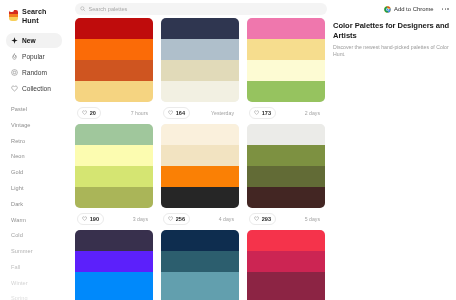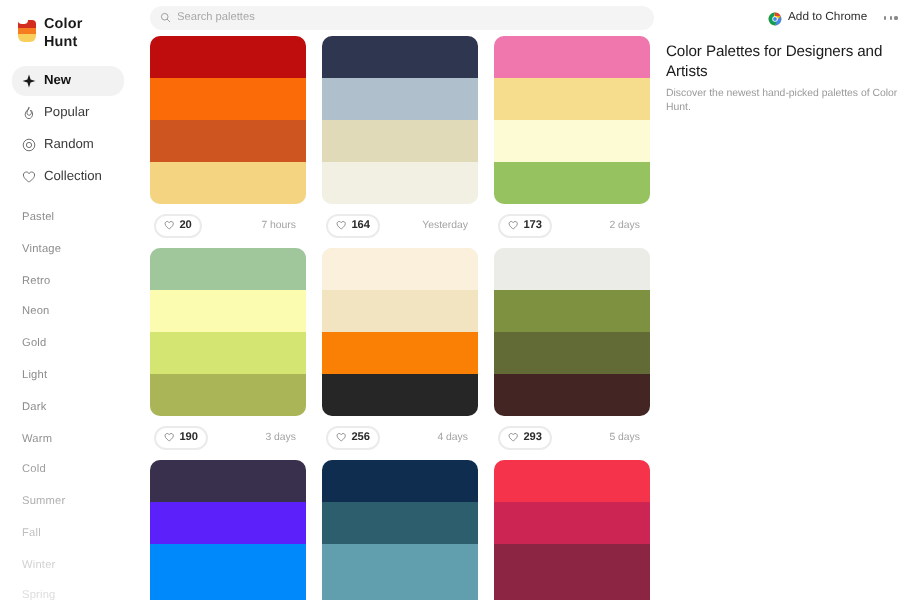--- a/index.html
+++ b/index.html
@@ -103,21 +103,21 @@
     background:#ffffff; border:0.6px solid #ebebeb; border-radius:6px;
     padding:1.6px 4px; cursor:pointer;
   }
   .likes svg { width:5.2px; height:5.2px; display:block; }
   .likes-count { font-size:5.6px; font-weight:700; color:#2b2b2b; }
   .time { font-size:5.2px; color:#a3a3a3; padding-right:3px; }
 
   
   .aside { flex:1 1 auto; padding-top:3px; min-width:0; }
   .aside-title {
-    font-size:7.6px; line-height:9.6px; font-weight:400; color:#1a1a1a;
+    font-size:7.6px; line-height:9.6px; font-weight:700; color:#1a1a1a;
     letter-spacing:-.05px;
   }
   .aside-sub {
     margin-top:4px;
     font-size:5.2px; line-height:6.6px; color:#9a9a9a;
   }
 </style>
 </head>
 <body>
 
@@ -125,21 +125,21 @@
 
   <aside class="sidebar">
 
     <div class="brand">
       <span class="brand-mark">
         <i class="bm1"></i>
           <i class="bm2"></i>
           <i class="bm3"></i>
         <i class="bm-notch"></i>
       </span>
-      <span class="brand-text">Color Hunt</span>
+      <span class="brand-text">Search Hunt</span>
     </div>
 
     <nav class="nav">
 
       <div class="nav-item active">
         <span class="nav-icon">
           <svg viewBox="0 0 14 14">
               <path d="M7 0.6 L8.6 5.4 L13.4 7 L8.6 8.6 L7 13.4 L5.4 8.6 L0.6 7 L5.4 5.4 Z" fill="#1a1a1a"></path>
             </svg>
         </span>

